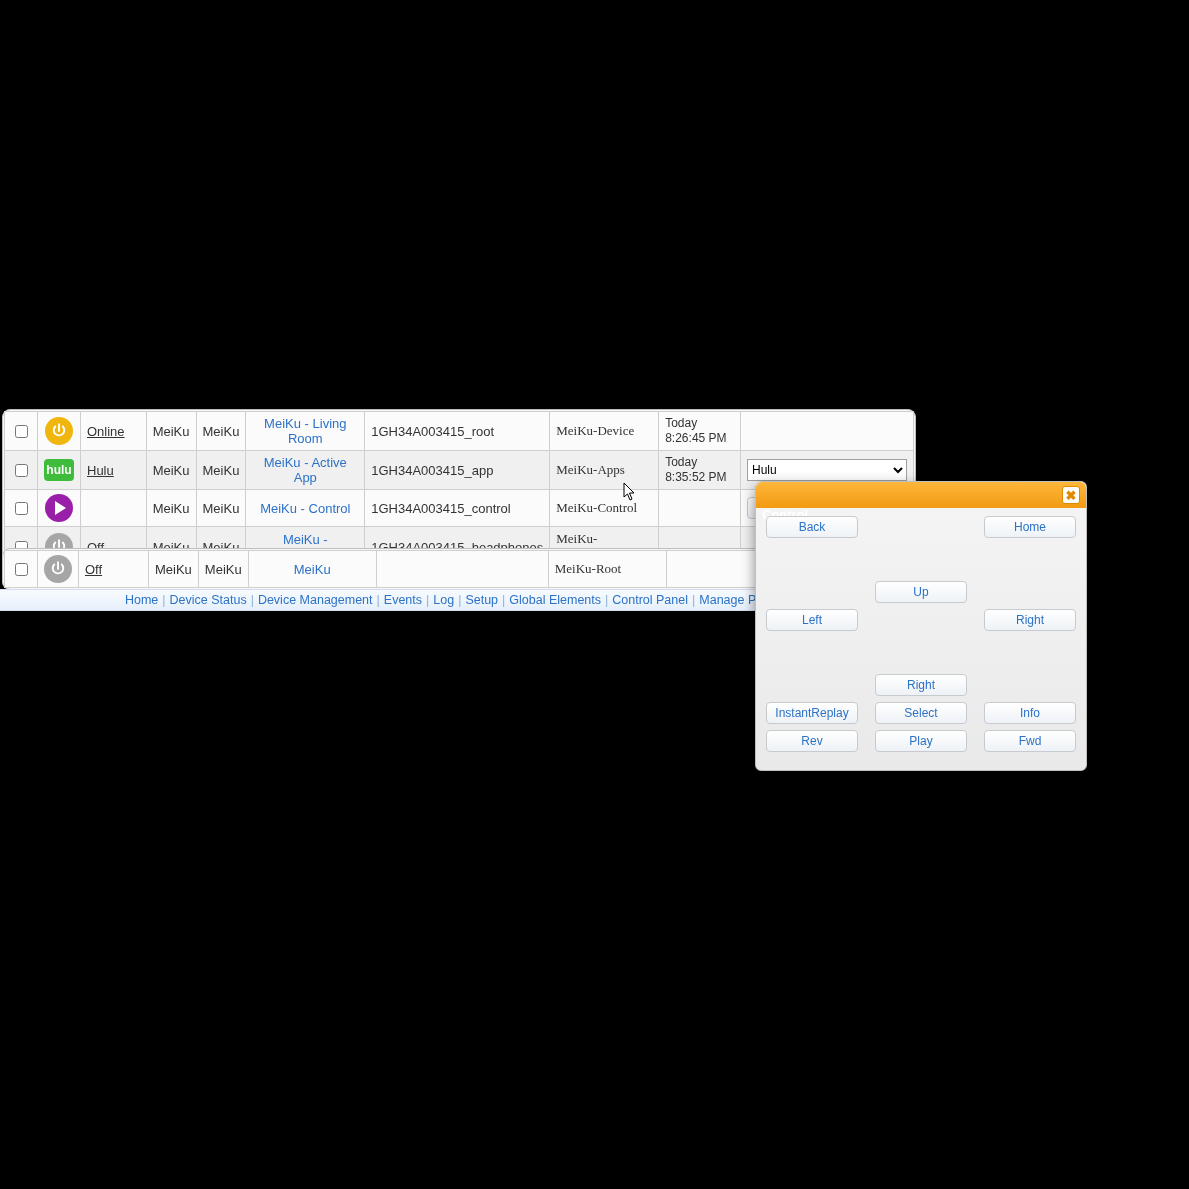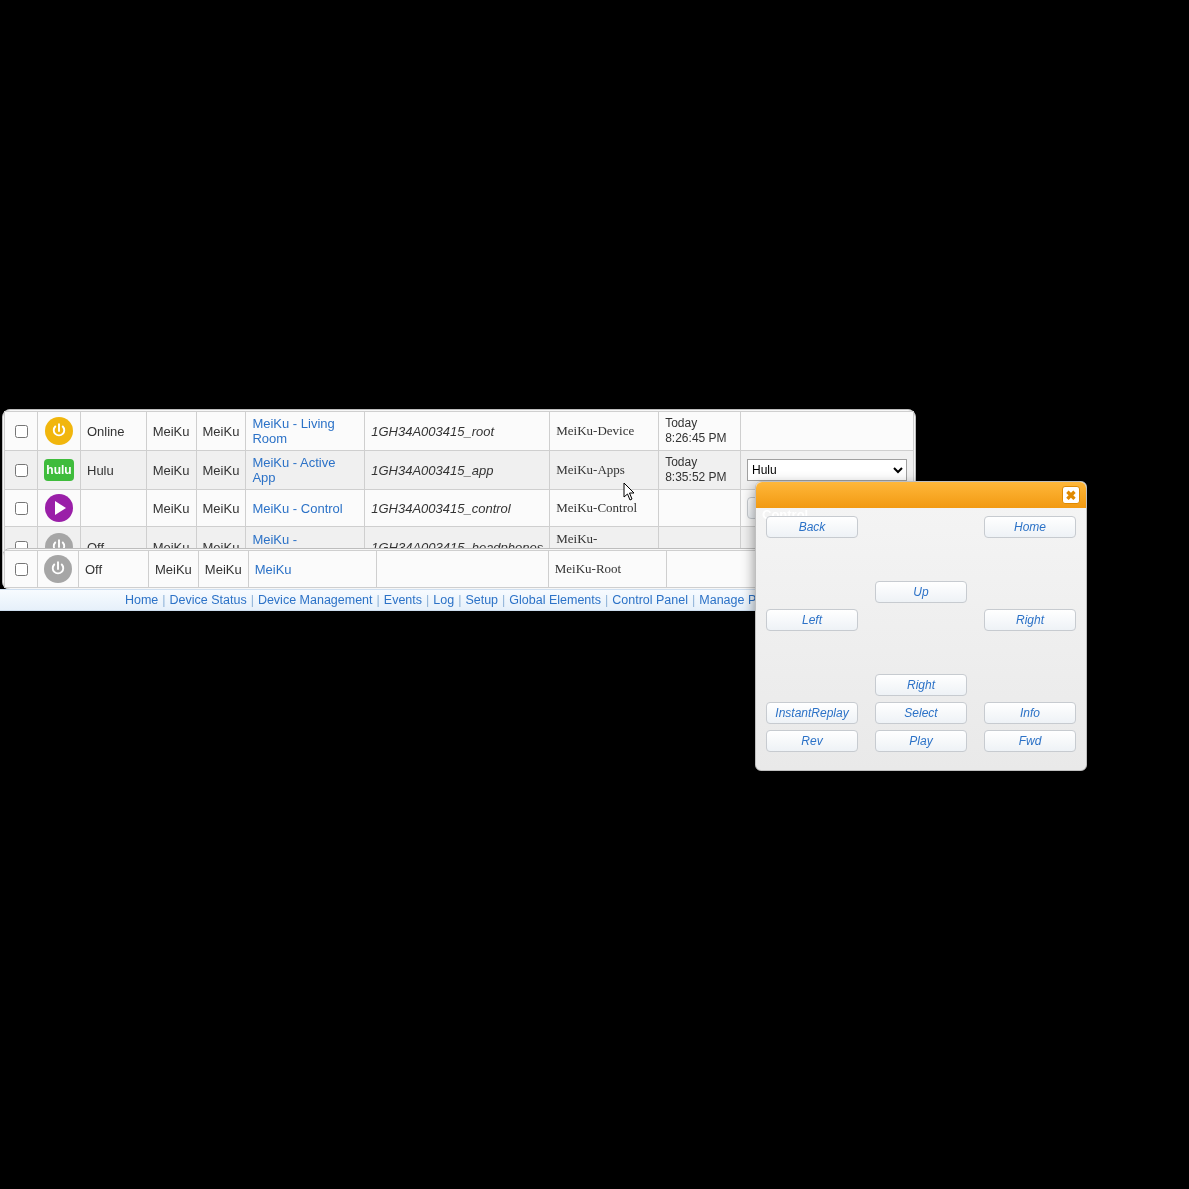--- a/index.html
+++ b/index.html
@@ -5,25 +5,25 @@
   * { box-sizing: border-box; }
   html, body { margin:0; padding:0; width:1189px; height:1189px; background:#000; font-family: Arial, Helvetica, sans-serif; font-size:13px; color:#333; }
   .canvas { position:relative; width:1189px; height:1189px; }
   .panel { position:absolute; left:2px; top:409px; width:914px; background:#f7f7f7; border:1px solid #bdbdbd; border-radius:8px; padding:1px; }
   table.devtable { width:100%; border-collapse:collapse; background:#f7f7f7; }
   table.devtable td { border:1px solid #cfcfcf; padding:4px 6px; height:32px; vertical-align:middle; background:#f6f6f6; }
   table.devtable tr:nth-child(even) td { background:#f0f0f0; }
   table.devtable tr:nth-child(odd) td { background:#fbfbfb; }
   .col-chk  { width:22px; text-align:center; }
   .col-icon { width:36px; text-align:center; padding:2px; }
-  .col-status { width:70px; }
+  .col-status { width:70px;text-decoration:underline; }
   .col-vendor1 { width:42px; }
   .col-vendor2 { width:42px; }
-  .col-name { width:128px; }
-  .col-code { width:172px;font-style:italic; }
+  .col-name { width:128px;text-align:center; }
+  .col-code { width:172px; }
   .col-type { width:118px;font-family:Liberation Serif, serif; }
   .col-time { width:90px; font-size:12px; line-height:1.25;margin-left:20px; }
   .col-extra { }
   a.link { color:#2c72c7; text-decoration:none; }
   input[type=checkbox] { width:13px; height:13px; }
   .icon-circle { width:28px; height:28px; border-radius:50%; display:flex; align-items:center; justify-content:center; margin:auto; }
   .icon-power-gold { background:#f1b60d; color:#fff; }
   .icon-power-grey { background:#a6a6a6; color:#fff; }
   .icon-play { background:#9a1fa8; color:#fff; }
   .icon-hulu { background:#3fbc3c; color:#fff; font-weight:bold; font-size:12px; border-radius:4px; width:30px; height:22px; display:flex;align-items:center;justify-content:center; margin:auto; }
@@ -34,21 +34,21 @@
   .panel2 { position:absolute; left:2px; top:548px; width:914px; background:#f7f7f7; border:1px solid #bdbdbd; border-radius:8px; padding:1px; }
   
   .footer { position:absolute; left:0; top:589px; width:918px; height:22px; background:linear-gradient(#f7fbff,#e6f0fa); border-top:1px solid #cfdff0; border-bottom:1px solid #cfdff0; font-size:12.5px; text-align:center; padding-top:3px; }
   .footer a { color:#2c72c7; text-decoration:none; }
   .footer .sep { color:#8fb3d8; margin:0 4px; }
   
   .dialog { position:absolute; left:755px; top:481px; width:332px; background:linear-gradient(#f5f5f5,#e9e9e9); border:1px solid #bfbfbf; border-radius:6px; box-shadow:0 5px 14px rgba(0,0,0,.45); padding:0 0 8px 0; }
   .dlg-header { height:26px; background:linear-gradient(#ffb73a,#f29a12); border-radius:6px 6px 0 0; display:flex; align-items:center; padding:0 6px; }
   .dlg-title { color:#fff; font-weight:bold; font-size:13px; flex:1;margin-top:39px; }
   .dlg-close { width:18px; height:18px; border-radius:3px; background:#fff; border:1px solid #e08a00; color:#e08a00; font-weight:bold; display:flex; align-items:center; justify-content:center; font-size:13px; cursor:pointer; }
-  .dlg-body { padding:8px 10px 4px 10px;font-style:italic; }
+  .dlg-body { padding:8px 10px 4px 10px; }
   .dlg-row { display:flex; justify-content:space-between; margin-bottom:6px; gap:8px; }
   .dlg-btn { flex:0 0 92px; height:22px; background:linear-gradient(#ffffff,#eef2f6); border:1px solid #c7cbd0; border-radius:4px; color:#2c72c7; font-size:12px; display:flex; align-items:center; justify-content:center; cursor:pointer; }
   .dlg-spacer { flex:0 0 92px; height:22px; }
   .dlg-center { justify-content:center;margin-top:43px; }
   .cursor-svg { position:absolute; left:623px; top:483px; width:14px; height:18px; pointer-events:none; }
 </style>
 </head>
 <body>
 <div class="canvas">
 

